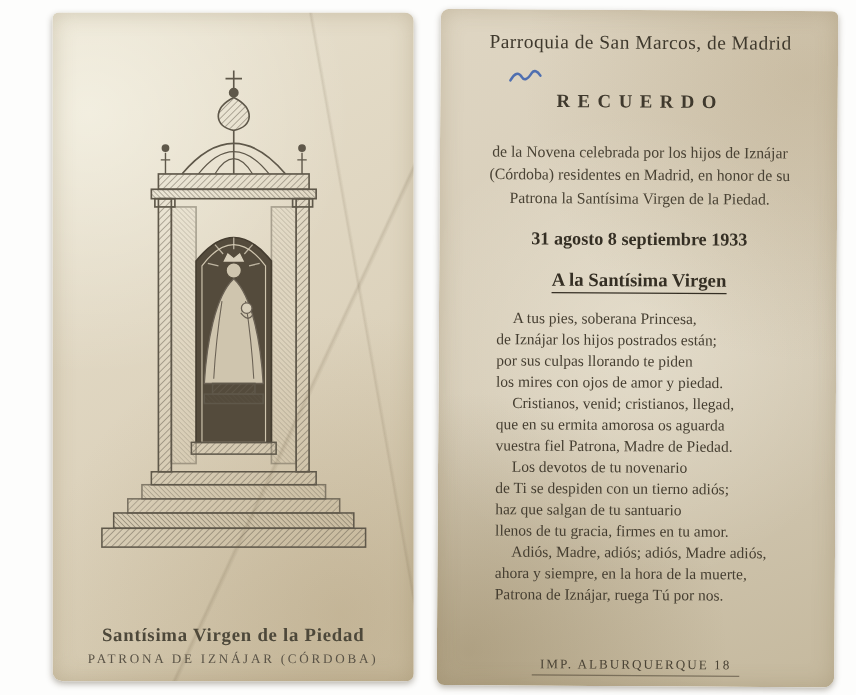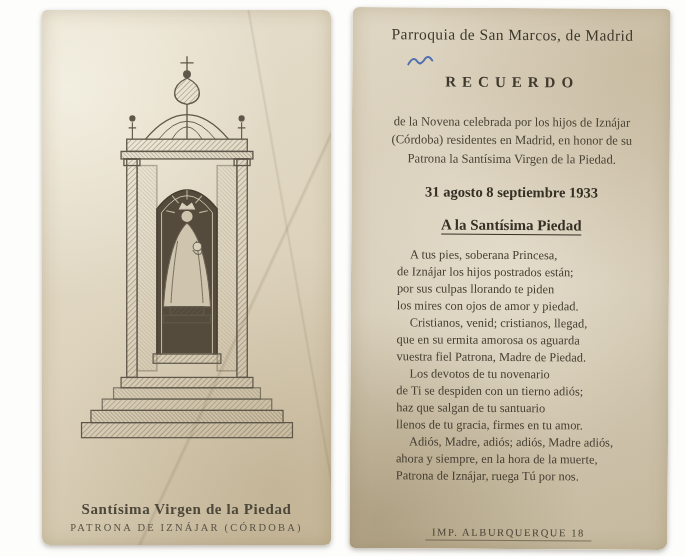--- a/index.html
+++ b/index.html
@@ -174,21 +174,21 @@
       <path d="M2 11 Q7 2 11 8 Q14 13 19 5 Q22 1 26 7" fill="none" stroke="#4f6fb0" stroke-width="2" stroke-linecap="round"></path>
     </svg>
 
     <div class="recuerdo">RECUERDO</div>
 
     <div class="intro">de la Novena celebrada por los hijos de Iznájar (Córdoba) residentes en Madrid, en honor de su Patrona la Santísima Virgen de la Piedad.</div>
 
     <div class="date-line">31 agosto 8 septiembre 1933</div>
 
     <div class="poem-title">
-      <span>A la Santísima Piedad</span>
+      <span>A la Santísima Virgen</span>
     </div>
 
     <div class="poem">
       <div class="poem-line indent">A tus pies, soberana Princesa,</div>
       <div class="poem-line">de Iznájar los hijos postrados están;</div>
       <div class="poem-line">por sus culpas llorando te piden</div>
       <div class="poem-line">los mires con ojos de amor y piedad.</div>
       <div class="poem-line indent">Cristianos, venid; cristianos, llegad,</div>
       <div class="poem-line">que en su ermita amorosa os aguarda</div>
       <div class="poem-line">vuestra fiel Patrona, Madre de Piedad.</div>

